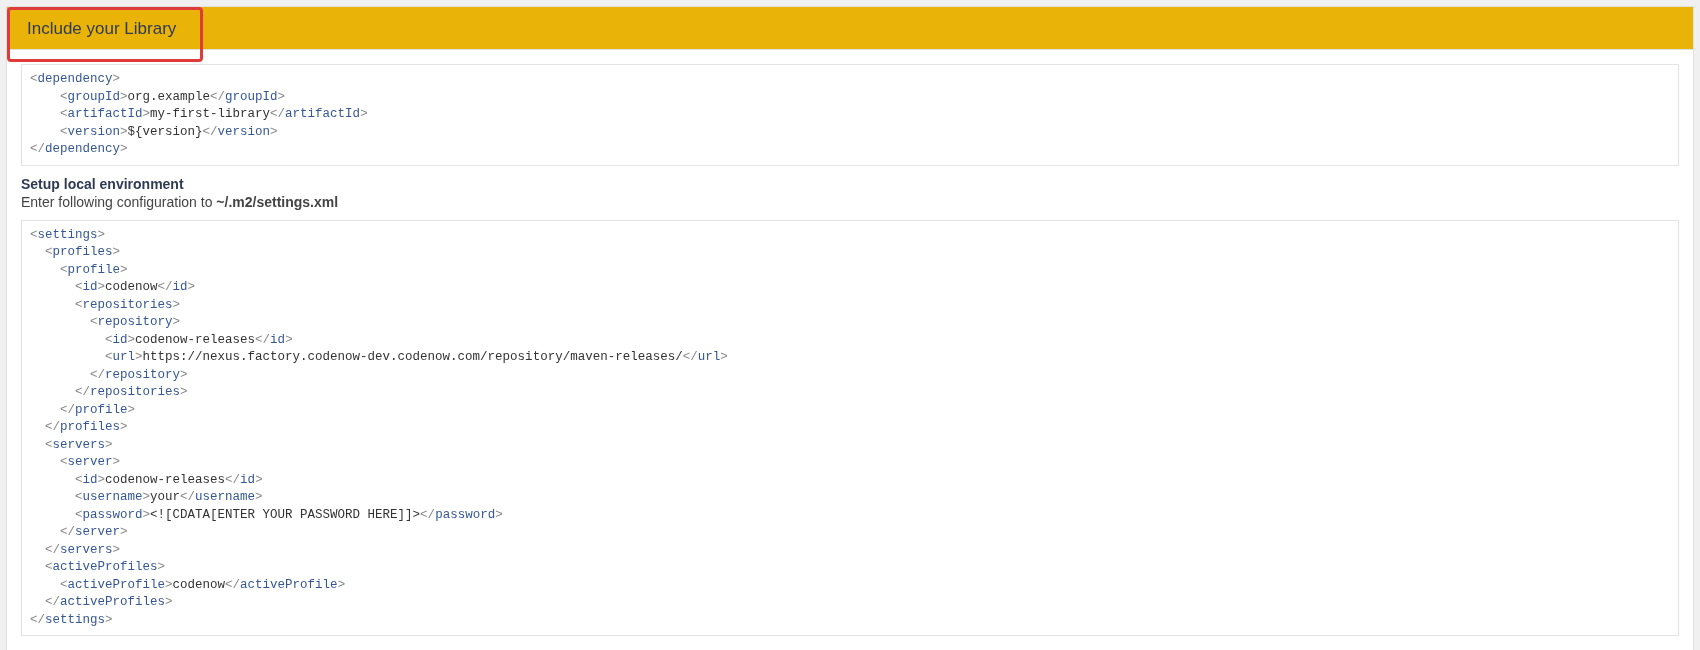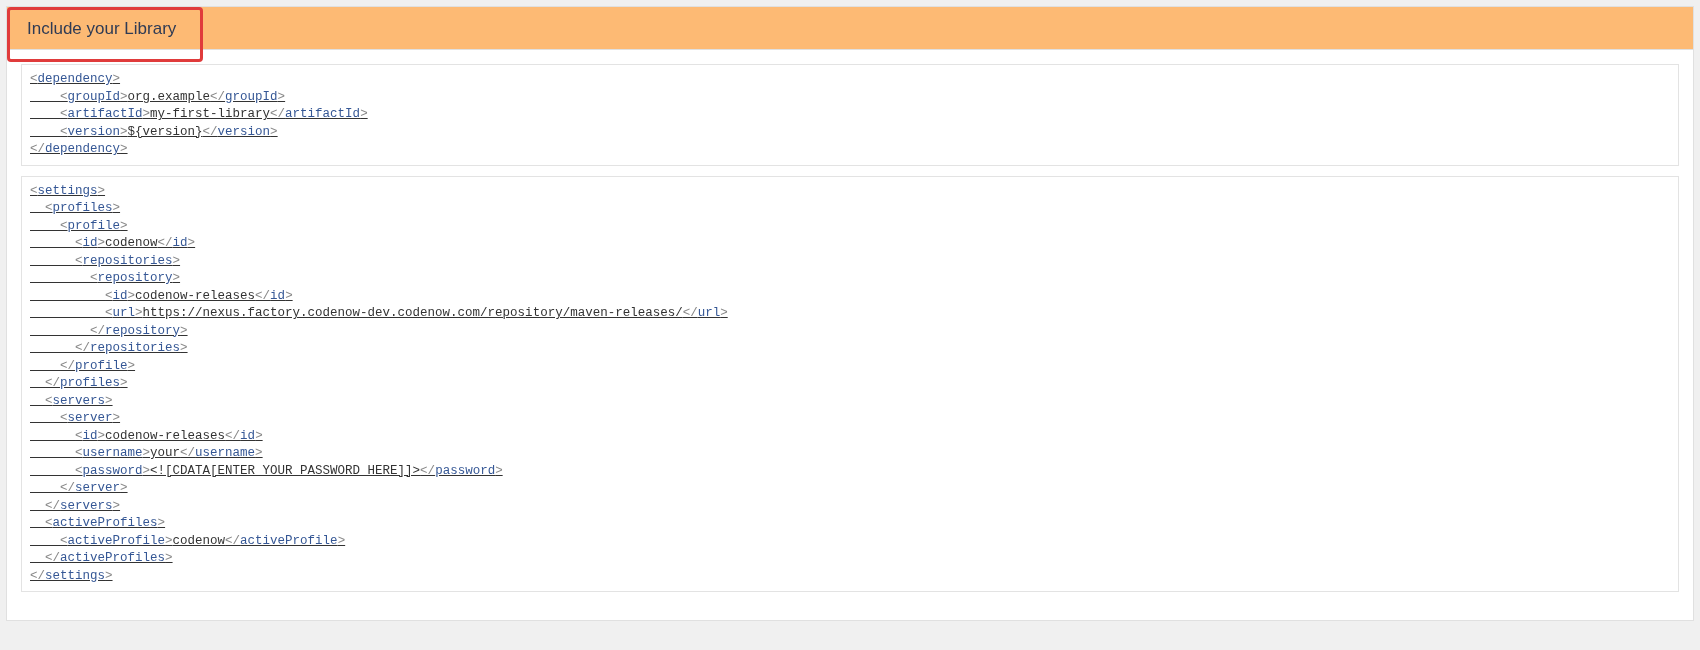--- a/index.html
+++ b/index.html
@@ -6,21 +6,21 @@
       font-family: "Segoe UI", Tahoma, sans-serif;
       background: #f0f0f0;
       margin: 0;
       padding: 6px;
     }
     .panel {
       background: #ffffff;
       border: 1px solid #e0e0e0;
     }
     .header {
-      background: #fdba74;
+      background: #eab308;
       border-bottom: 1px solid #e0e0e0;
       padding: 12px 10px 10px 10px;
       position: relative;
       overflow: visible;
     }
     .header-highlight {
       position: absolute;
       top: 0px;
       left: 0px;
       width: 190px;
@@ -41,21 +41,20 @@
     pre.code {
       background: #ffffff;
       border: 1px solid #e3e3e3;
       padding: 6px 8px;
       margin: 0 0 10px 0;
       font-family: Consolas, "Courier New", monospace;
       font-size: 12.5px;
       line-height: 1.4;
       color: #333333;
       overflow: auto;
-      text-decoration: underline;
     }
     .setup-heading {
       font-weight: 700;
       color: #2f3b54;
       font-size: 14px;
       margin: 6px 0 2px 0;
     }
     .setup-instr {
       color: #444;
       font-size: 14px;
@@ -79,20 +78,22 @@
   </div>
 
   <div class="content">
 
     <pre class="code"><span class="b">&lt;</span><span class="t">dependency</span><span class="b">&gt;</span>
     <span class="b">&lt;</span><span class="t">groupId</span><span class="b">&gt;</span><span class="v">org.example</span><span class="b">&lt;/</span><span class="t">groupId</span><span class="b">&gt;</span>
     <span class="b">&lt;</span><span class="t">artifactId</span><span class="b">&gt;</span><span class="v">my-first-library</span><span class="b">&lt;/</span><span class="t">artifactId</span><span class="b">&gt;</span>
     <span class="b">&lt;</span><span class="t">version</span><span class="b">&gt;</span><span class="v">${version}</span><span class="b">&lt;/</span><span class="t">version</span><span class="b">&gt;</span>
 <span class="b">&lt;/</span><span class="t">dependency</span><span class="b">&gt;</span></pre>
 
+    <div class="setup-heading">Setup local environment</div>
+    <div class="setup-instr"><span>Enter following configuration to </span><strong>~/.m2/settings.xml</strong></div>
 
     <pre class="code"><span class="b">&lt;</span><span class="t">settings</span><span class="b">&gt;</span>
   <span class="b">&lt;</span><span class="t">profiles</span><span class="b">&gt;</span>
     <span class="b">&lt;</span><span class="t">profile</span><span class="b">&gt;</span>
       <span class="b">&lt;</span><span class="t">id</span><span class="b">&gt;</span><span class="v">codenow</span><span class="b">&lt;/</span><span class="t">id</span><span class="b">&gt;</span>
       <span class="b">&lt;</span><span class="t">repositories</span><span class="b">&gt;</span>
         <span class="b">&lt;</span><span class="t">repository</span><span class="b">&gt;</span>
           <span class="b">&lt;</span><span class="t">id</span><span class="b">&gt;</span><span class="v">codenow-releases</span><span class="b">&lt;/</span><span class="t">id</span><span class="b">&gt;</span>
           <span class="b">&lt;</span><span class="t">url</span><span class="b">&gt;</span><span class="v">https://nexus.factory.codenow-dev.codenow.com/repository/maven-releases/</span><span class="b">&lt;/</span><span class="t">url</span><span class="b">&gt;</span>
         <span class="b">&lt;/</span><span class="t">repository</span><span class="b">&gt;</span>

